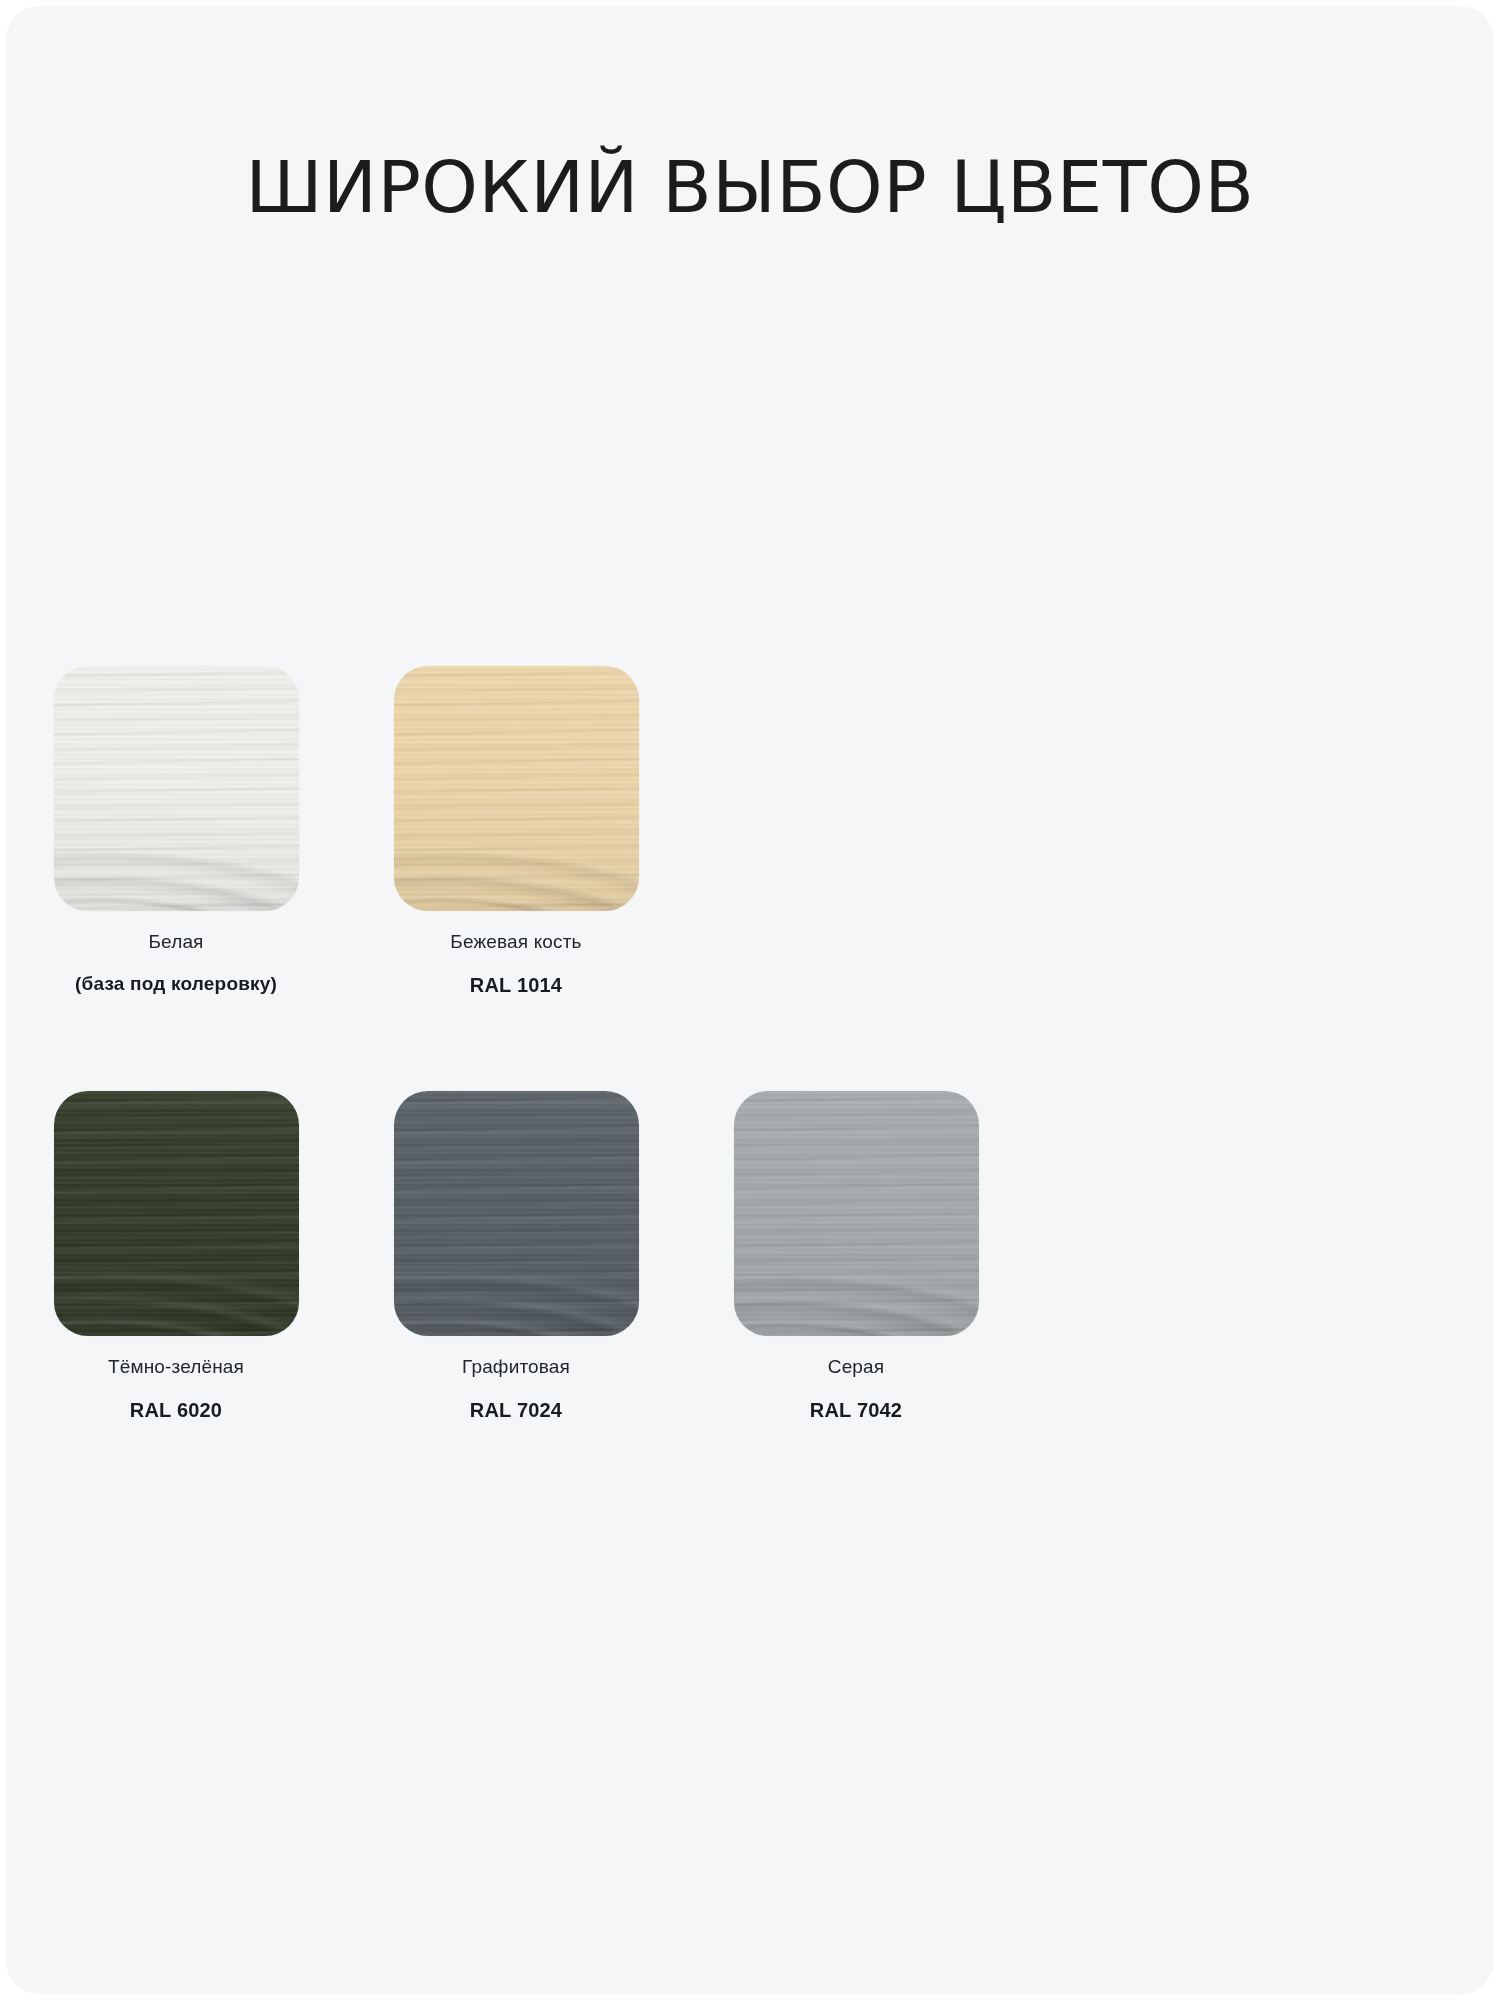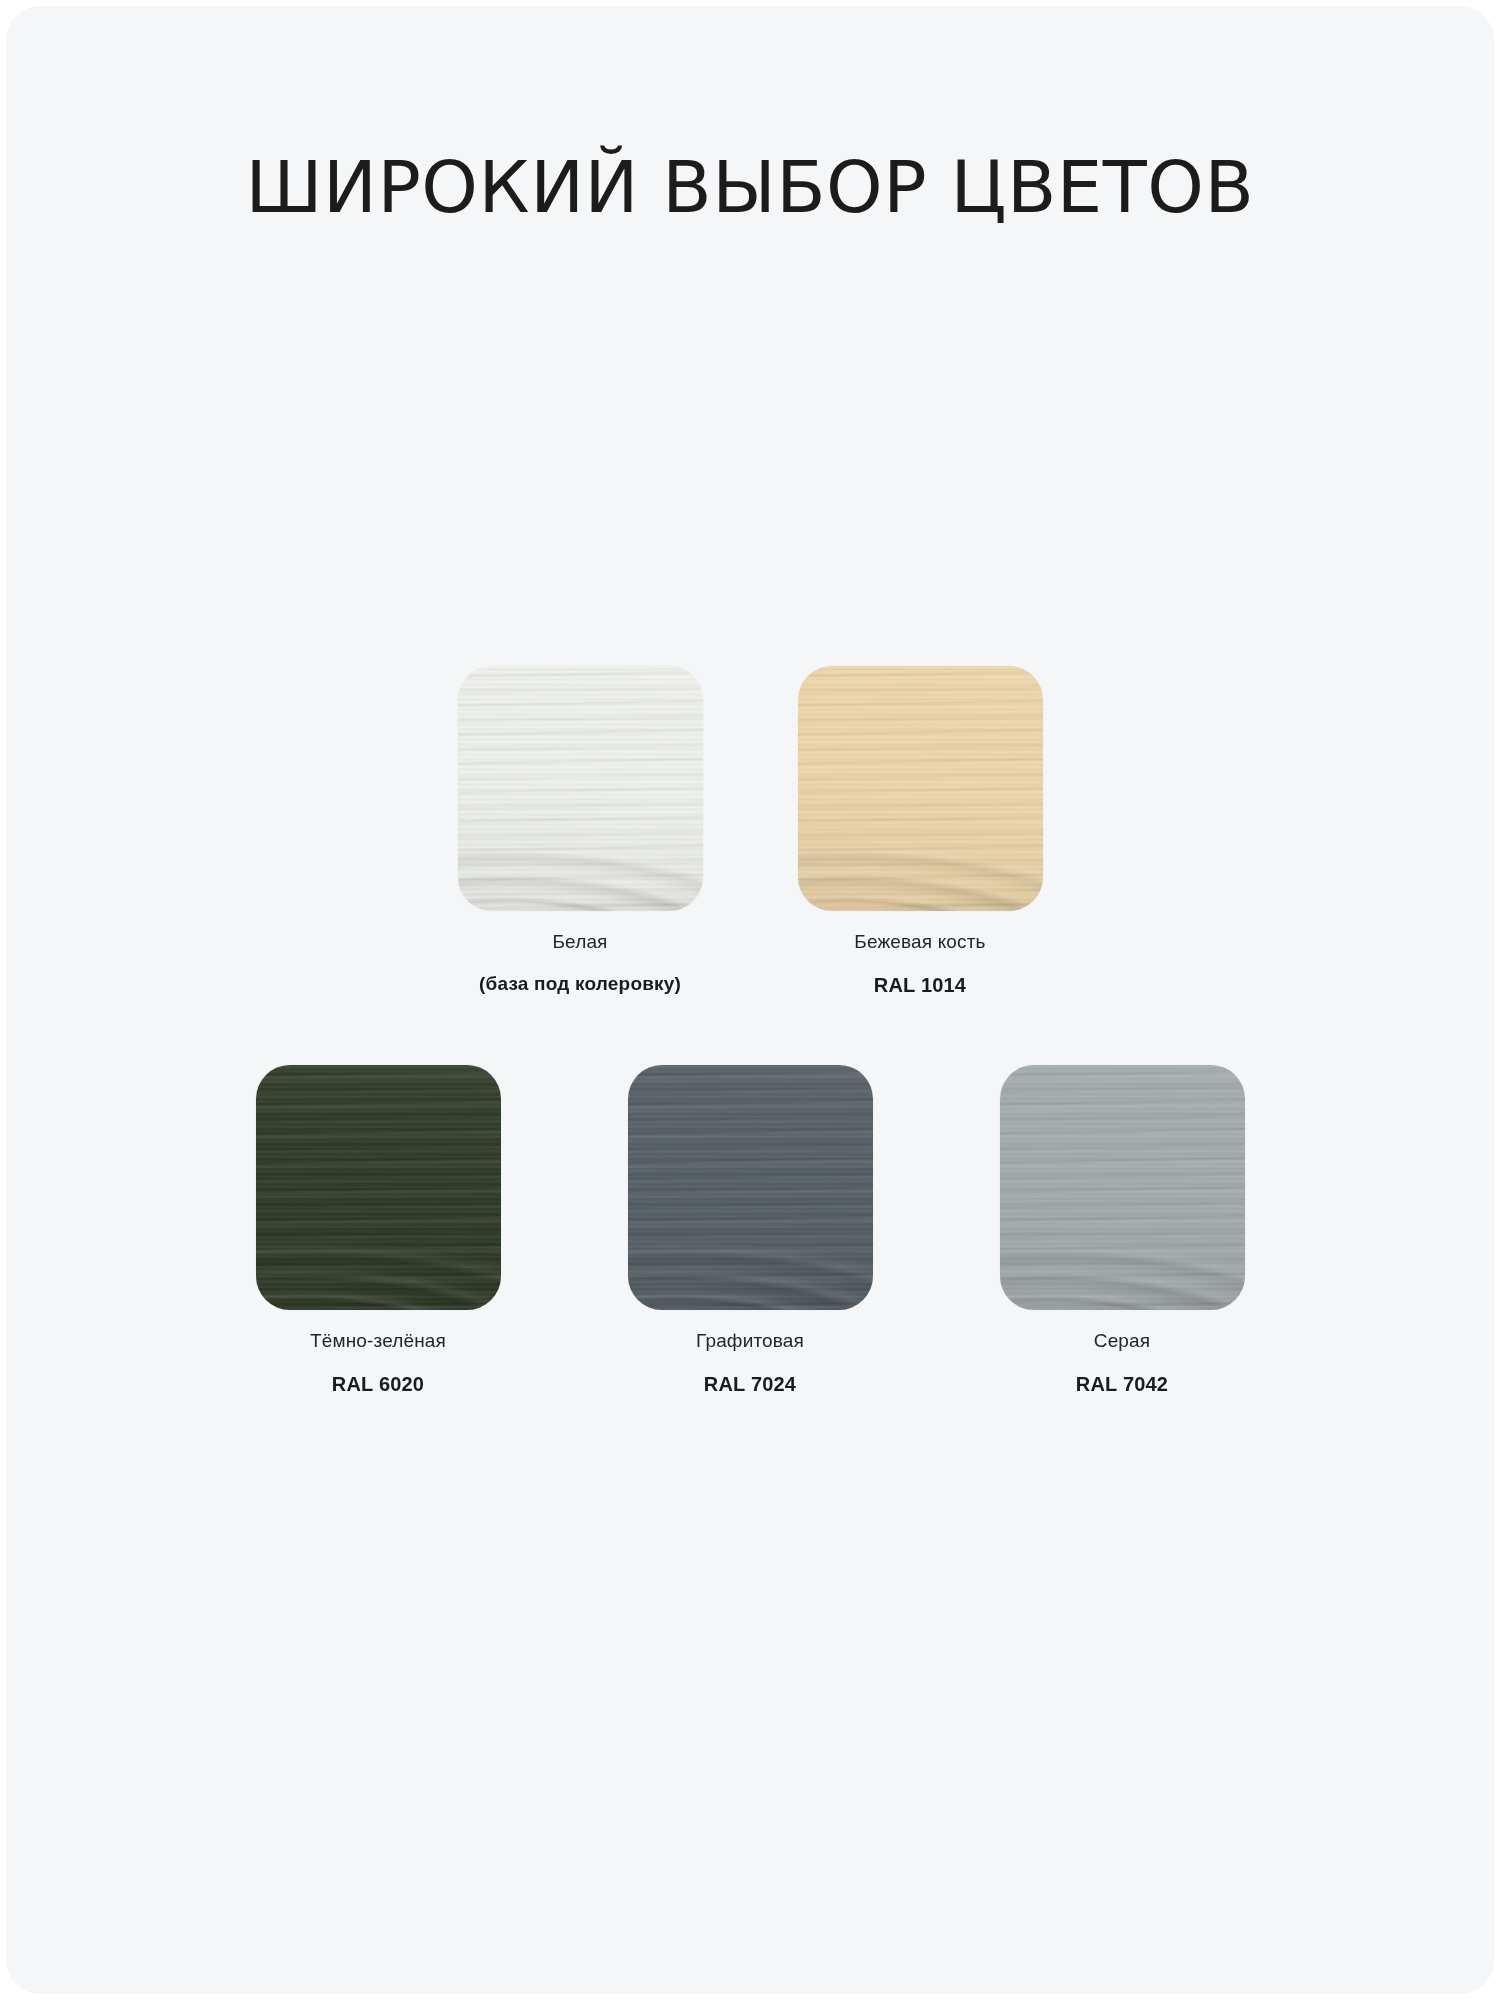--- a/index.html
+++ b/index.html
@@ -50,26 +50,26 @@
     position: absolute;
     left: 0;
     top: 0;
     width: 100%;
     height: 100%;
   }
 
   .row {
     position: absolute;
     display: flex;
-    justify-content: center;
+    justify-content: flex-start;
     align-items: flex-start;
     width: 100%;
   }
   .row-1 { top: 660px; }
-  .row-2 { top: 1059px; gap: 32px; }
+  .row-2 { top: 1085px; }
 
   .swatch-cell {
     width: 340px;
     display: flex;
     flex-direction: column;
     align-items: center;
   }
 
   .swatch {
     position: relative;

